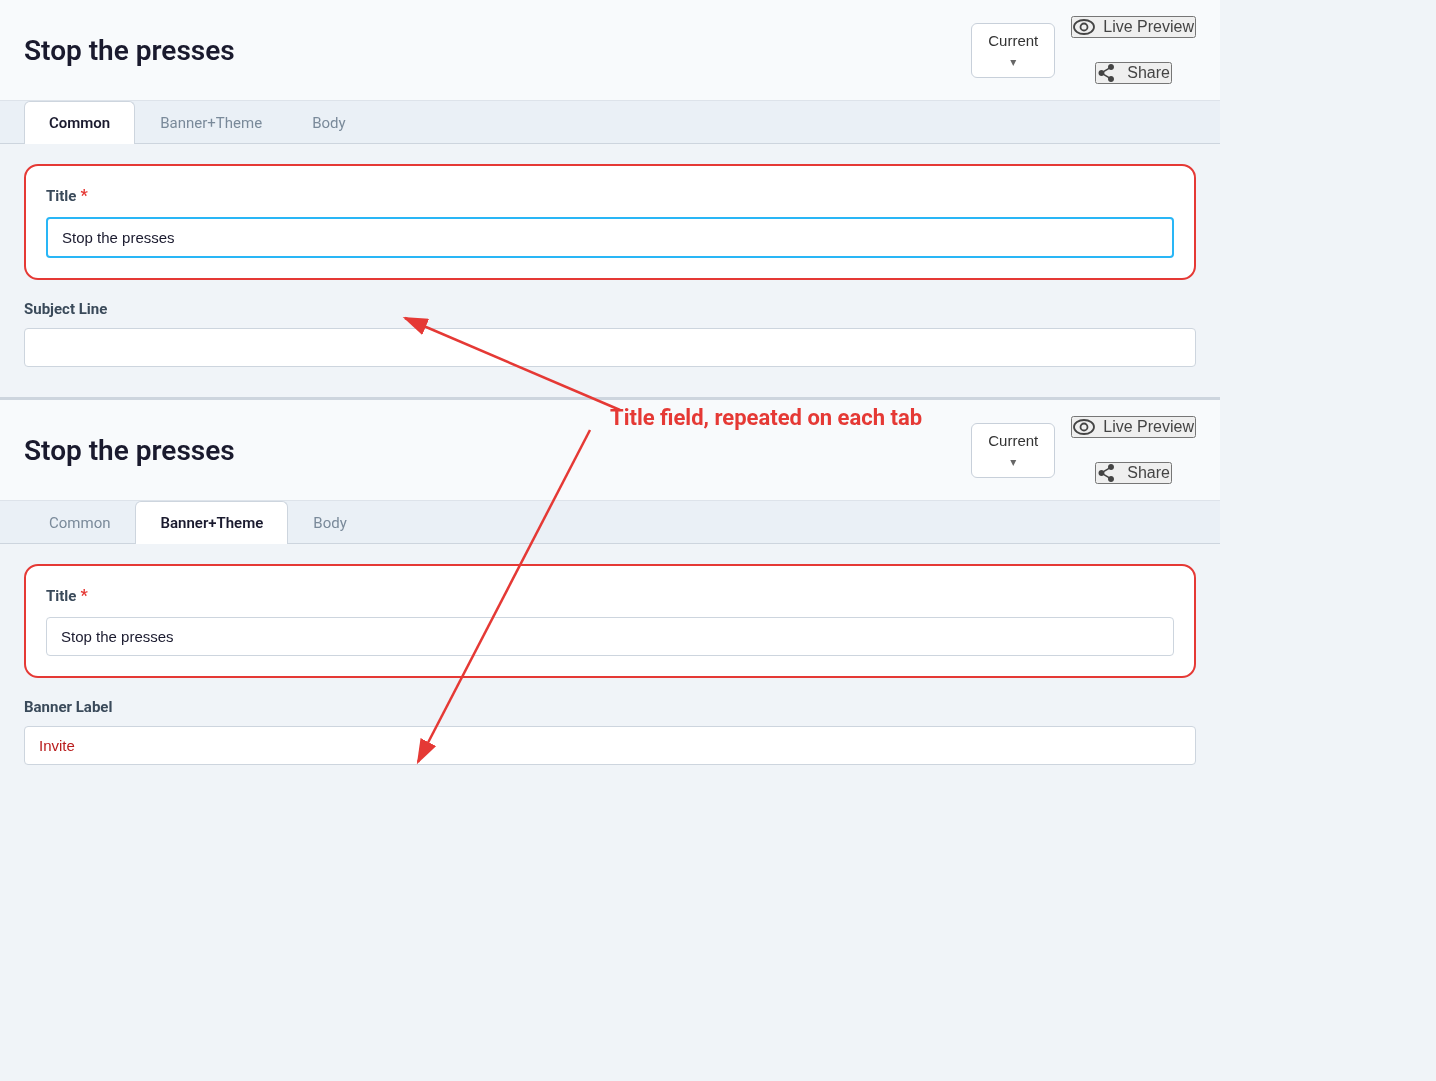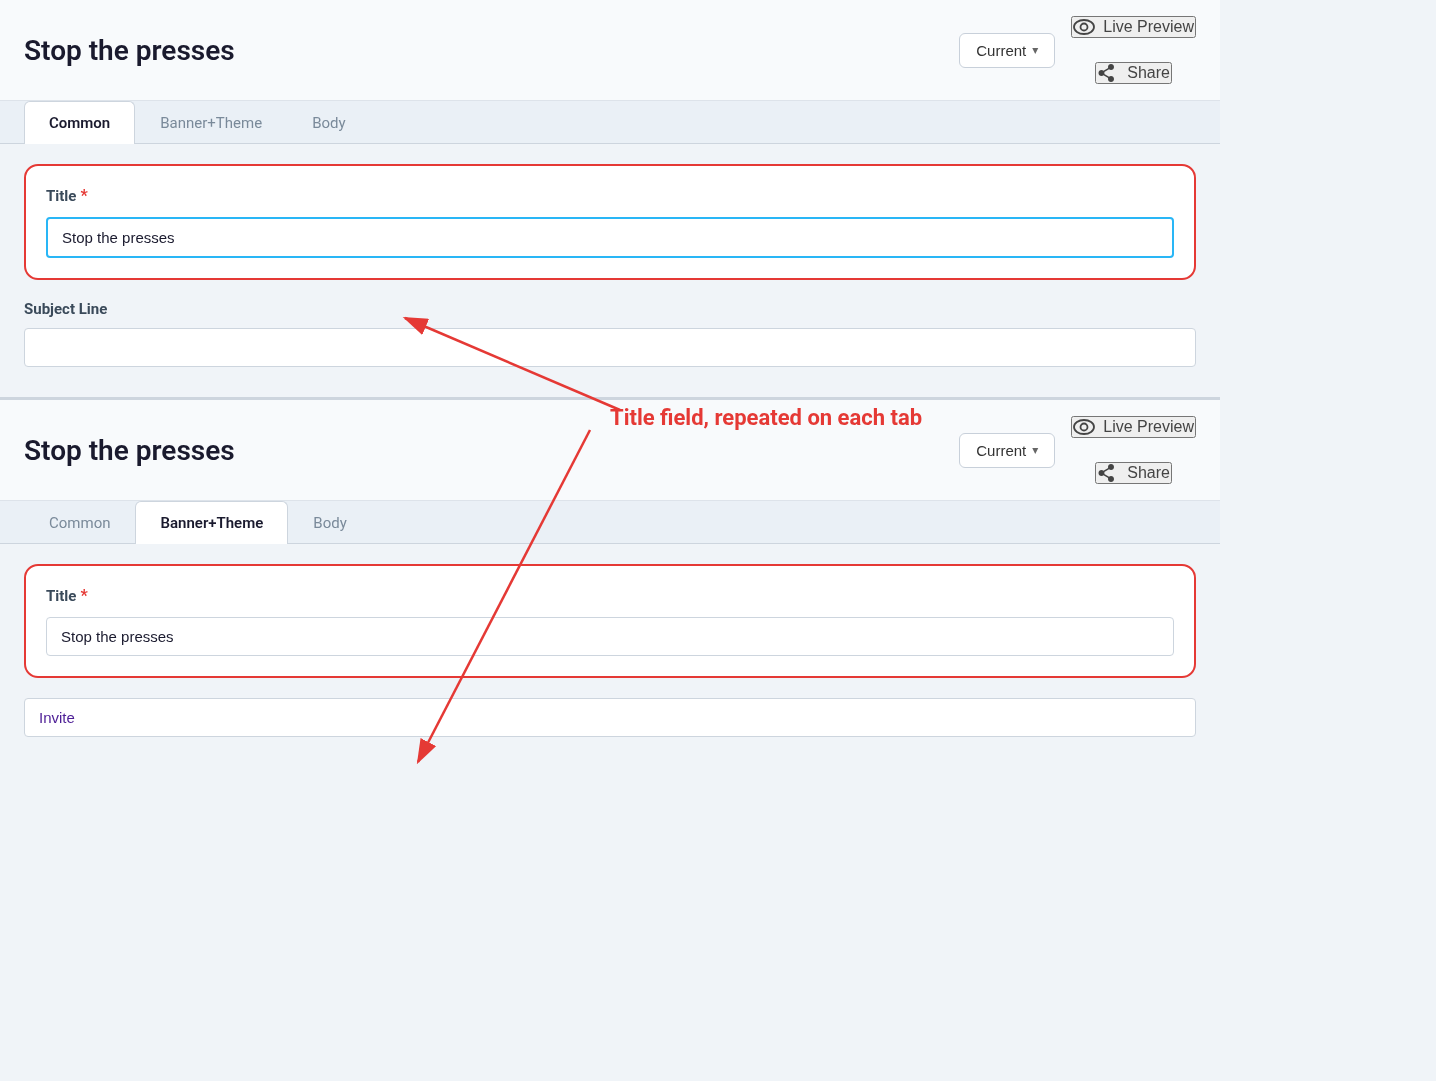--- a/index.html
+++ b/index.html
@@ -39,20 +39,21 @@
       align-items: center;
       gap: 6px;
       padding: 8px 16px;
       border: 1px solid #c8d0da;
       border-radius: 6px;
       background: white;
       font-size: 15px;
       color: #333;
       cursor: pointer;
       font-weight: 500;
+      flex-direction: column;
     }
 
     .current-btn .chevron {
       font-size: 12px;
       color: #666;
     }
 
     .header-actions {
       display: flex;
       align-items: center;
@@ -150,21 +151,21 @@
       outline: none;
       background: white;
     }
 
     .text-input-plain {
       width: 100%;
       padding: 10px 14px;
       border: 1px solid #cdd5de;
       border-radius: 4px;
       font-size: 15px;
-      color: #4c1d95;
+      color: #b91c1c;
       outline: none;
       background: white;
     }
 
     .subject-section {
       padding: 0 0 10px 0;
     }
 
     .subject-label {
       font-size: 15px;
@@ -300,20 +301,21 @@
 
       <div class="form-section">
         <div class="field-label">
           <span>Title</span>
           <span class="required-star">*</span>
         </div>
         <input type="text" class="text-input-normal" value="Stop the presses" style="">
       </div>
 
       <div class="subject-section">
+        <div class="subject-label">Banner Label</div>
         <input type="text" class="text-input-plain" value="Invite" style="">
       </div>
 
     </div>
   </div>
 
   <svg class="arrow-svg" viewBox="0 0 1436 1081" xmlns="http://www.w3.org/2000/svg">
 
     <defs>
       <marker id="arrowhead1" markerWidth="10" markerHeight="7" refX="9" refY="3.5" orient="auto">

